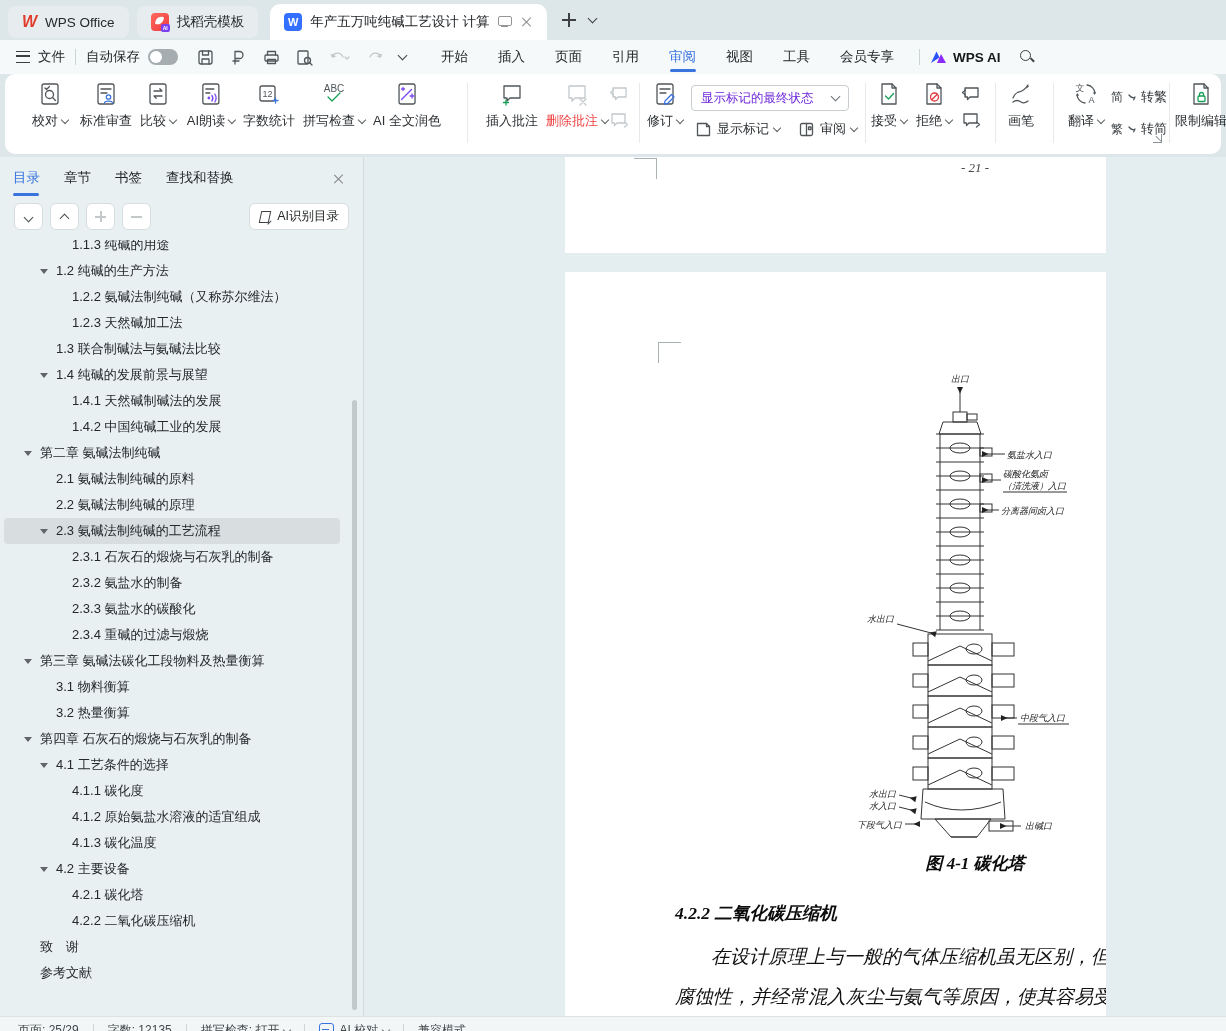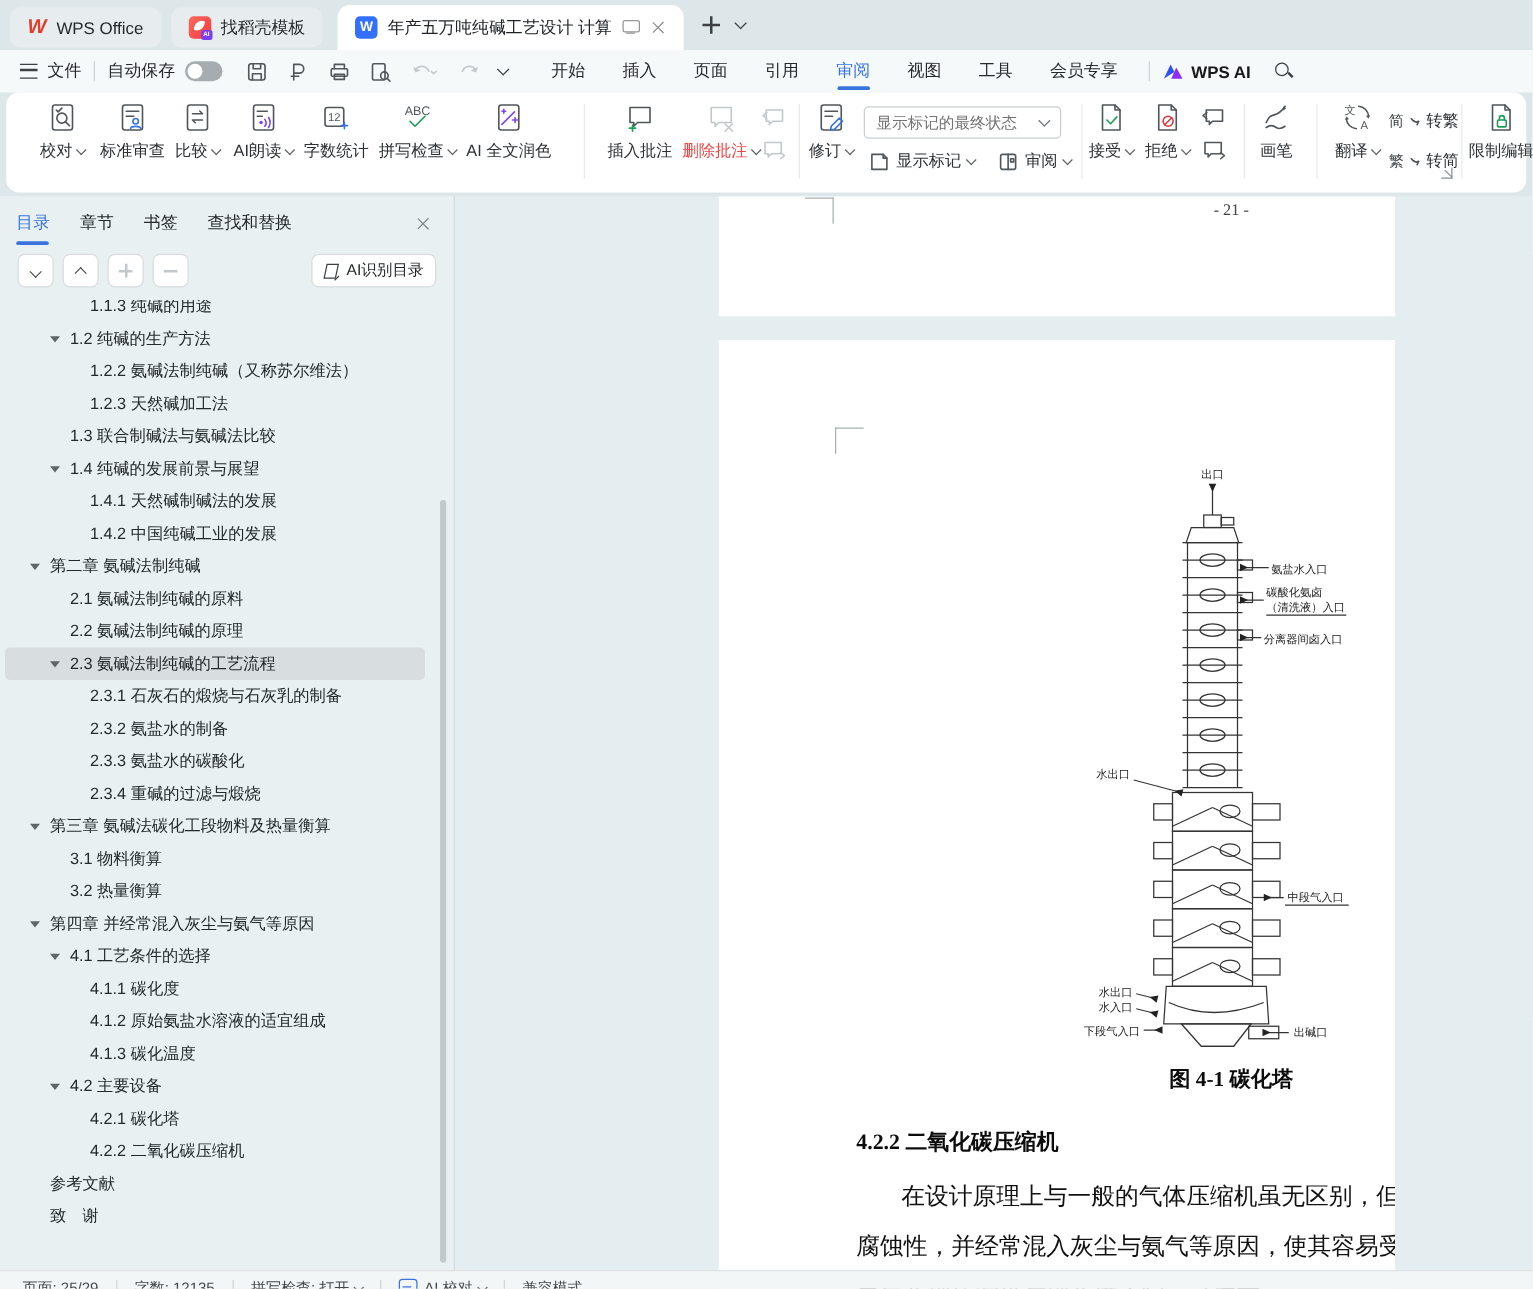--- a/index.html
+++ b/index.html
@@ -48,21 +48,21 @@
   .search-ic::before{content:"";position:absolute;left:1px;top:1px;width:9px;height:9px;border:1.5px solid #3c4043;border-radius:50%;}
   .search-ic::after{content:"";position:absolute;left:11px;top:10px;width:5px;height:1.5px;background:#3c4043;transform:rotate(45deg);}
 
   
   .ribbon{position:absolute;left:5px;top:74px;width:1216px;height:80px;background:#ffffff;border-radius:10px;}
   .rbtn{position:absolute;top:7px;display:flex;flex-direction:column;align-items:center;gap:5px;transform:translateX(-50%);font-size:13px;color:#2d3134;white-space:nowrap;}
   .rbtn .lbl{display:flex;align-items:center;gap:4px;}
   .rbtn .chev{width:5px;height:5px;color:#5b6164;}
   .rbtn.disabled{color:#ef4444;}
   .rdiv{position:absolute;top:9px;height:60px;width:1px;background:#e6eaeb;}
-  .combo{position:absolute;left:686px;top:11px;width:158px;height:26px;border:1px solid #c7cdd0;border-radius:4px;background:#fff;display:flex;align-items:center;justify-content:space-between;padding:0 9px;font-size:12.5px;color:#737373;box-sizing:border-box;}
+  .combo{position:absolute;left:686px;top:11px;width:158px;height:26px;border:1px solid #c7cdd0;border-radius:4px;background:#fff;display:flex;align-items:center;justify-content:space-between;padding:0 9px;font-size:12.5px;color:#6d28d9;box-sizing:border-box;}
   .combo .chev{color:#6b7174;}
   .rsmall{position:absolute;top:46px;display:flex;align-items:center;gap:5px;font-size:13px;color:#2d3134;white-space:nowrap;}
   .rsmall .chev{width:5px;height:5px;color:#5b6164;}
   .minirow{position:absolute;display:flex;flex-direction:column;gap:8px;}
   .hanzi-ic{font-size:12px;color:#3c4043;line-height:1;}
   .expander{position:absolute;left:1148px;top:60px;width:8px;height:8px;border-right:1.3px solid #8a9093;border-bottom:1.3px solid #8a9093;}
   .expander::before{content:"";position:absolute;right:0;bottom:0;width:8px;height:1.3px;background:#8a9093;transform:rotate(45deg);transform-origin:right bottom;}
 
   
   .main{position:absolute;left:0;top:157px;width:1226px;height:874px;background:#e4edf0;}
@@ -90,21 +90,21 @@
   .toc-row.sel{background:#d8dde0;}
   .toc-row.lvl0{padding-left:20px;}
   .toc-row.lvl1{padding-left:36px;}
   .toc-row.lvl2{padding-left:52px;}
   .tarr{width:16px;display:flex;align-items:center;}
   .tarr::before{content:"";width:0;height:0;border-left:4px solid transparent;border-right:4px solid transparent;border-top:5px solid #5f6568;}
   .tarr.noarr::before{visibility:hidden;}
   .side-scroll{position:absolute;left:352px;top:243px;width:5px;height:610px;background:#c2c9cb;border-radius:3px;}
 
   
-  .docarea{position:absolute;left:360px;top:0;width:756px;height:874px;overflow:hidden;}
+  .docarea{position:absolute;left:350px;top:0;width:756px;height:874px;overflow:hidden;font-style:italic;}
   .page{position:absolute;left:215px;width:820px;background:#ffffff;}
   .page1{top:0;height:96px;}
   .page2{top:115px;height:900px;}
   .footer-num{position:absolute;left:0;top:3px;width:100%;text-align:center;font-family:"Liberation Serif","DejaVu Serif",serif;font-size:13px;color:#444;}
   .cmark1{position:absolute;left:69px;top:1px;width:22px;height:20px;border-top:1px solid #a9b1b3;border-right:1px solid #a9b1b3;}
   .cmark2{position:absolute;left:93px;top:70px;width:22px;height:20px;border-top:1px solid #a9b1b3;border-left:1px solid #a9b1b3;}
   .tower{position:absolute;left:290px;top:100px;width:240px;height:476px;}
   .tower text{font-family:"Liberation Serif","DejaVu Serif",serif;font-size:9px;fill:#1c1c1c;stroke:none;}
   .fig-caption{position:absolute;left:0;top:580px;width:820px;text-align:center;font-family:"Liberation Serif","DejaVu Serif",serif;font-weight:bold;font-size:17px;color:#0c0c0c;}
   .doc-heading{position:absolute;left:110px;top:629px;font-family:"Liberation Serif","DejaVu Serif",serif;font-weight:bold;font-size:17.5px;color:#0c0c0c;}
@@ -552,21 +552,21 @@
           <div class="toc-row lvl1">
             <span class="tarr noarr"></span>
             <span>3.1 物料衡算</span>
           </div>
           <div class="toc-row lvl1">
             <span class="tarr noarr"></span>
             <span>3.2 热量衡算</span>
           </div>
           <div class="toc-row lvl0">
             <span class="tarr"></span>
-            <span>第四章 并经常混入灰尘与氨气等原因</span>
+            <span>第四章 石灰石的煅烧与石灰乳的制备</span>
           </div>
           <div class="toc-row lvl1">
             <span class="tarr"></span>
             <span>4.1 工艺条件的选择</span>
           </div>
           <div class="toc-row lvl2">
             <span class="tarr noarr"></span>
             <span>4.1.1 碳化度</span>
           </div>
           <div class="toc-row lvl2">
@@ -584,25 +584,25 @@
           <div class="toc-row lvl2">
             <span class="tarr noarr"></span>
             <span>4.2.1 碳化塔</span>
           </div>
           <div class="toc-row lvl2">
             <span class="tarr noarr"></span>
             <span>4.2.2 二氧化碳压缩机</span>
           </div>
           <div class="toc-row lvl0">
             <span class="tarr noarr"></span>
+            <span>致　谢</span>
+          </div>
+          <div class="toc-row lvl0">
+            <span class="tarr noarr"></span>
             <span>参考文献</span>
-          </div>
-          <div class="toc-row lvl0">
-            <span class="tarr noarr"></span>
-            <span>致　谢</span>
           </div>
         </div>
       <div class="side-scroll"></div>
     </div>
 
     <div class="docarea">
       <div class="page page1">
         <div class="footer-num">- 21 -</div>
         <div class="cmark1"></div>
       </div>

